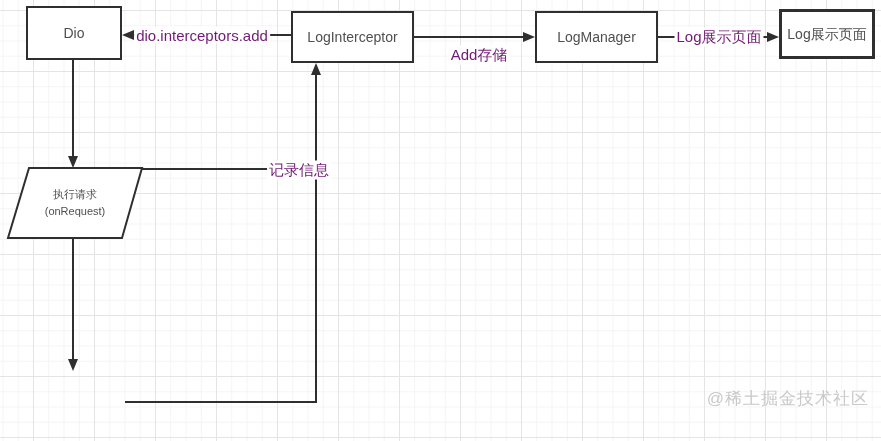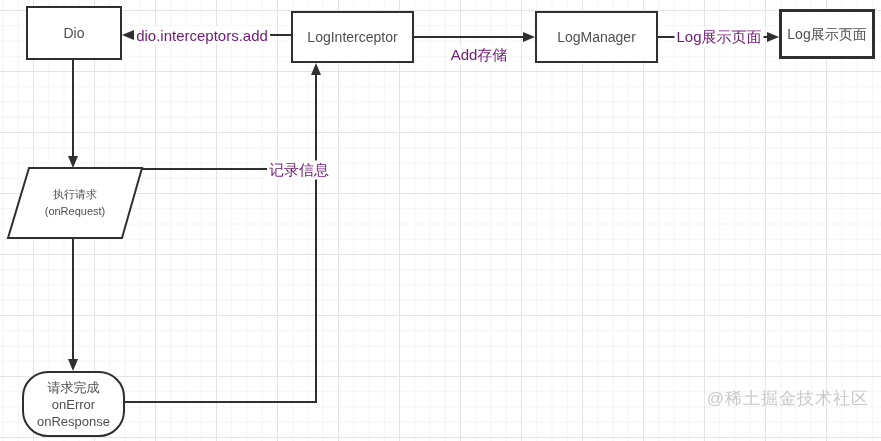--- a/index.html
+++ b/index.html
@@ -133,25 +133,20 @@
 
   <div class="node thick" style="left:779px; top:9px; width:96px; height:50px;">
     <span>Log展示页面</span>
   </div>
 
   <div class="shape-text" style="left:18px; top:178px; width:114px; height:50px;">
     <span>执行请求</span>
     <span>(onRequest)</span>
   </div>
 
-  <div class="node rounded" style="left:22px; top:371px; width:103px; height:66px;">
-    <span>请求完成</span>
-    <span>onError</span>
-    <span>onResponse</span>
-  </div>
 
   <div class="edge-label" style="left:202px; top:35px;">dio.interceptors.add</div>
 
   <div class="edge-label" style="left:479px; top:37px;margin-top:18px;">Add存储</div>
 
   <div class="edge-label" style="left:719px; top:37px;">Log展示页面</div>
 
   <div class="edge-label" style="left:299px; top:170px;">记录信息</div>
 
   <div class="watermark">@稀土掘金技术社区</div>

